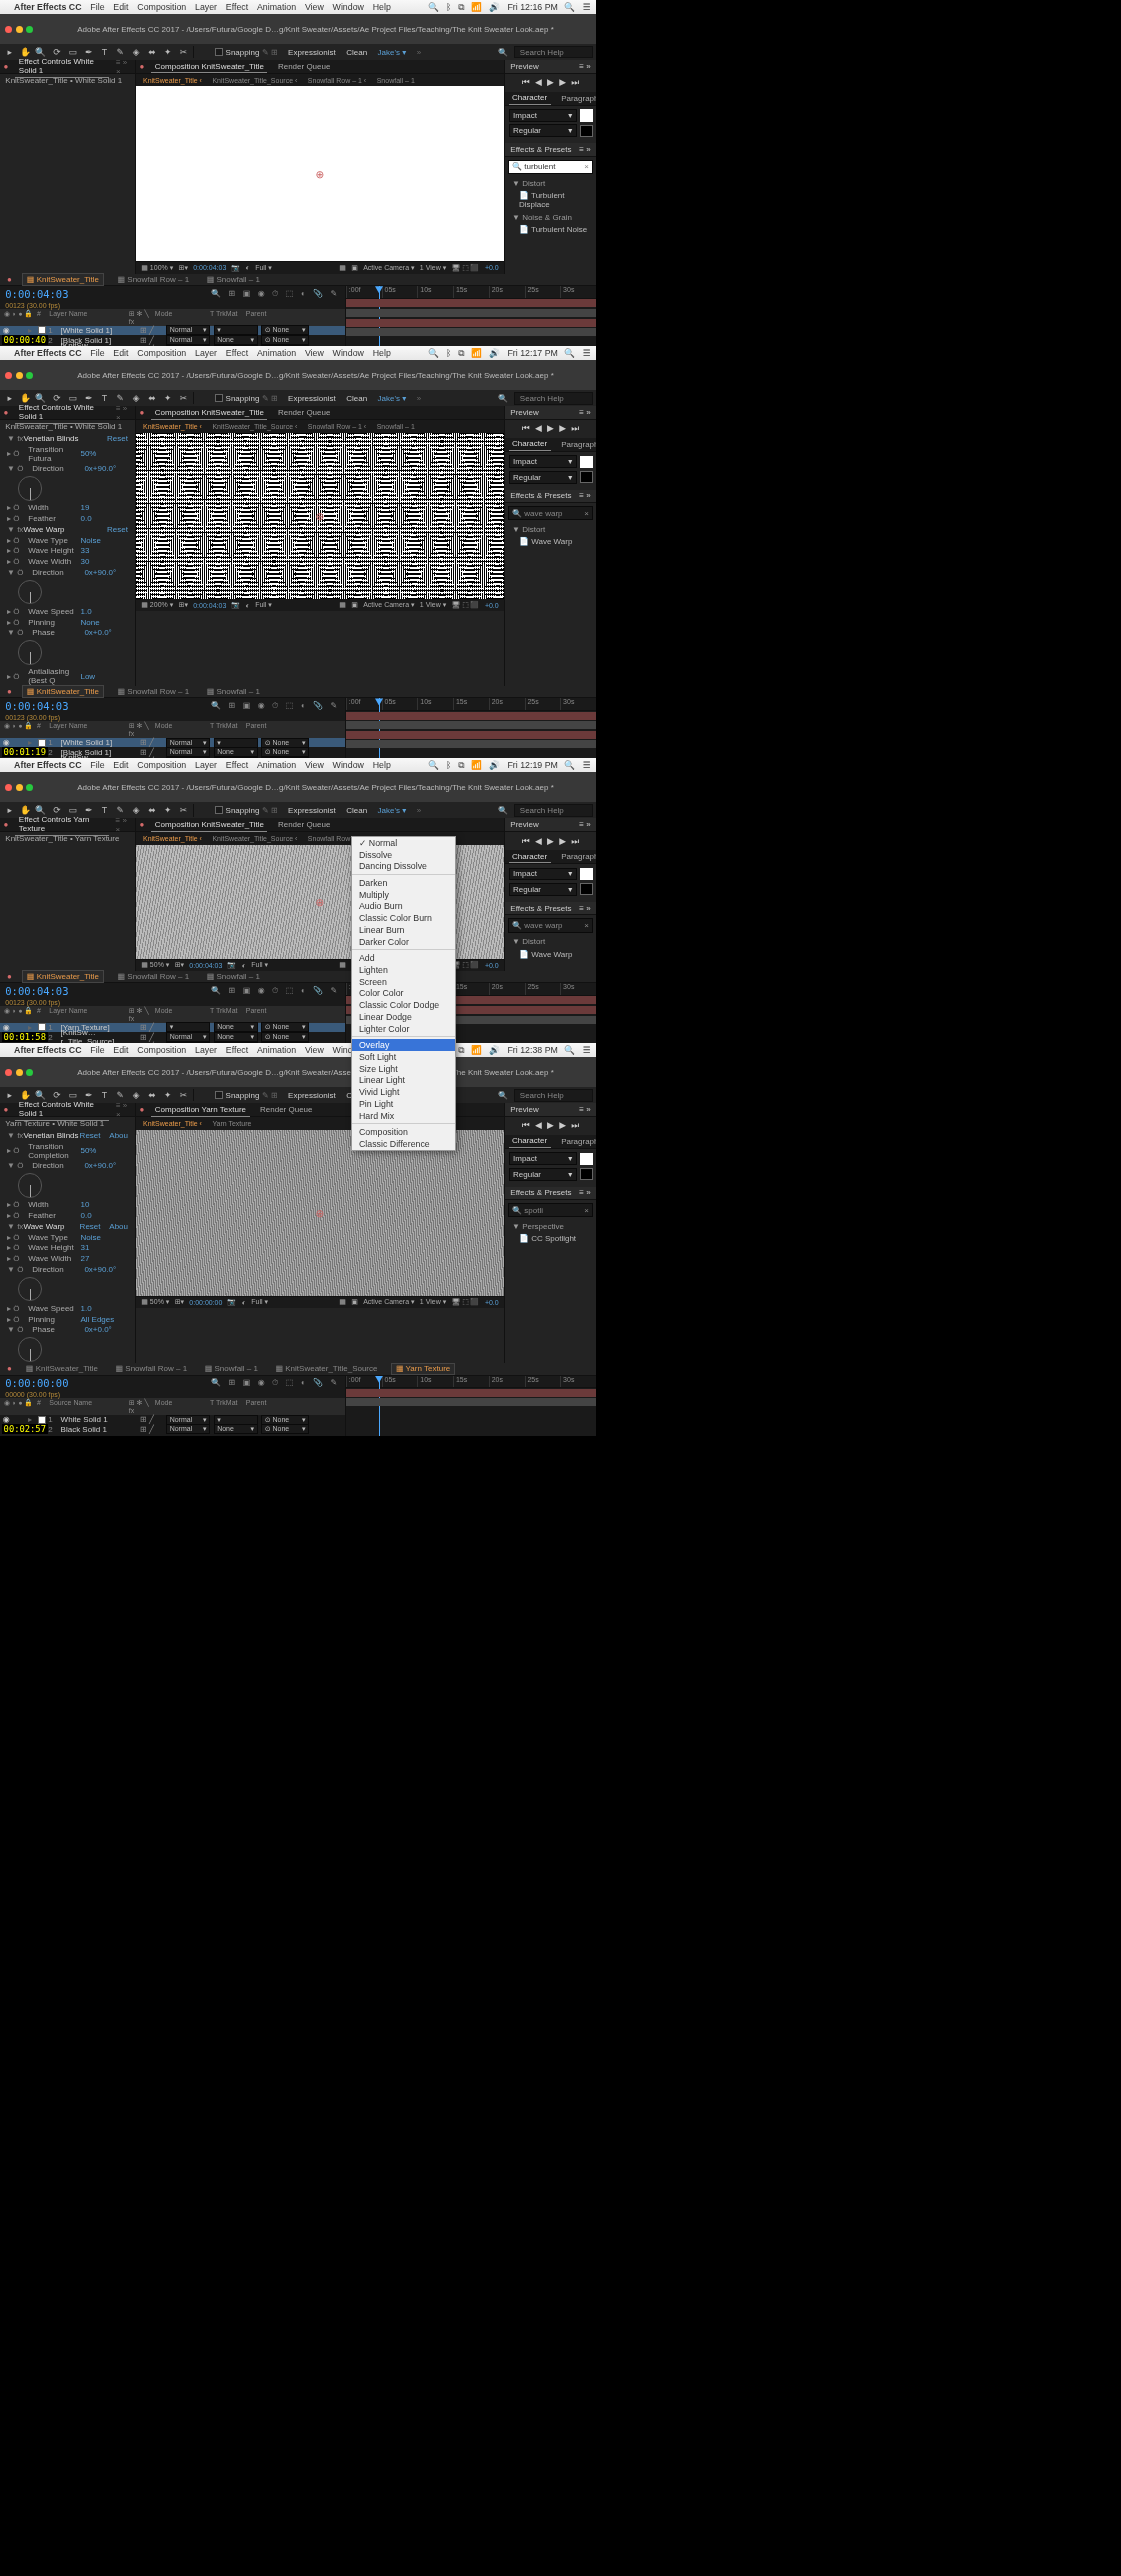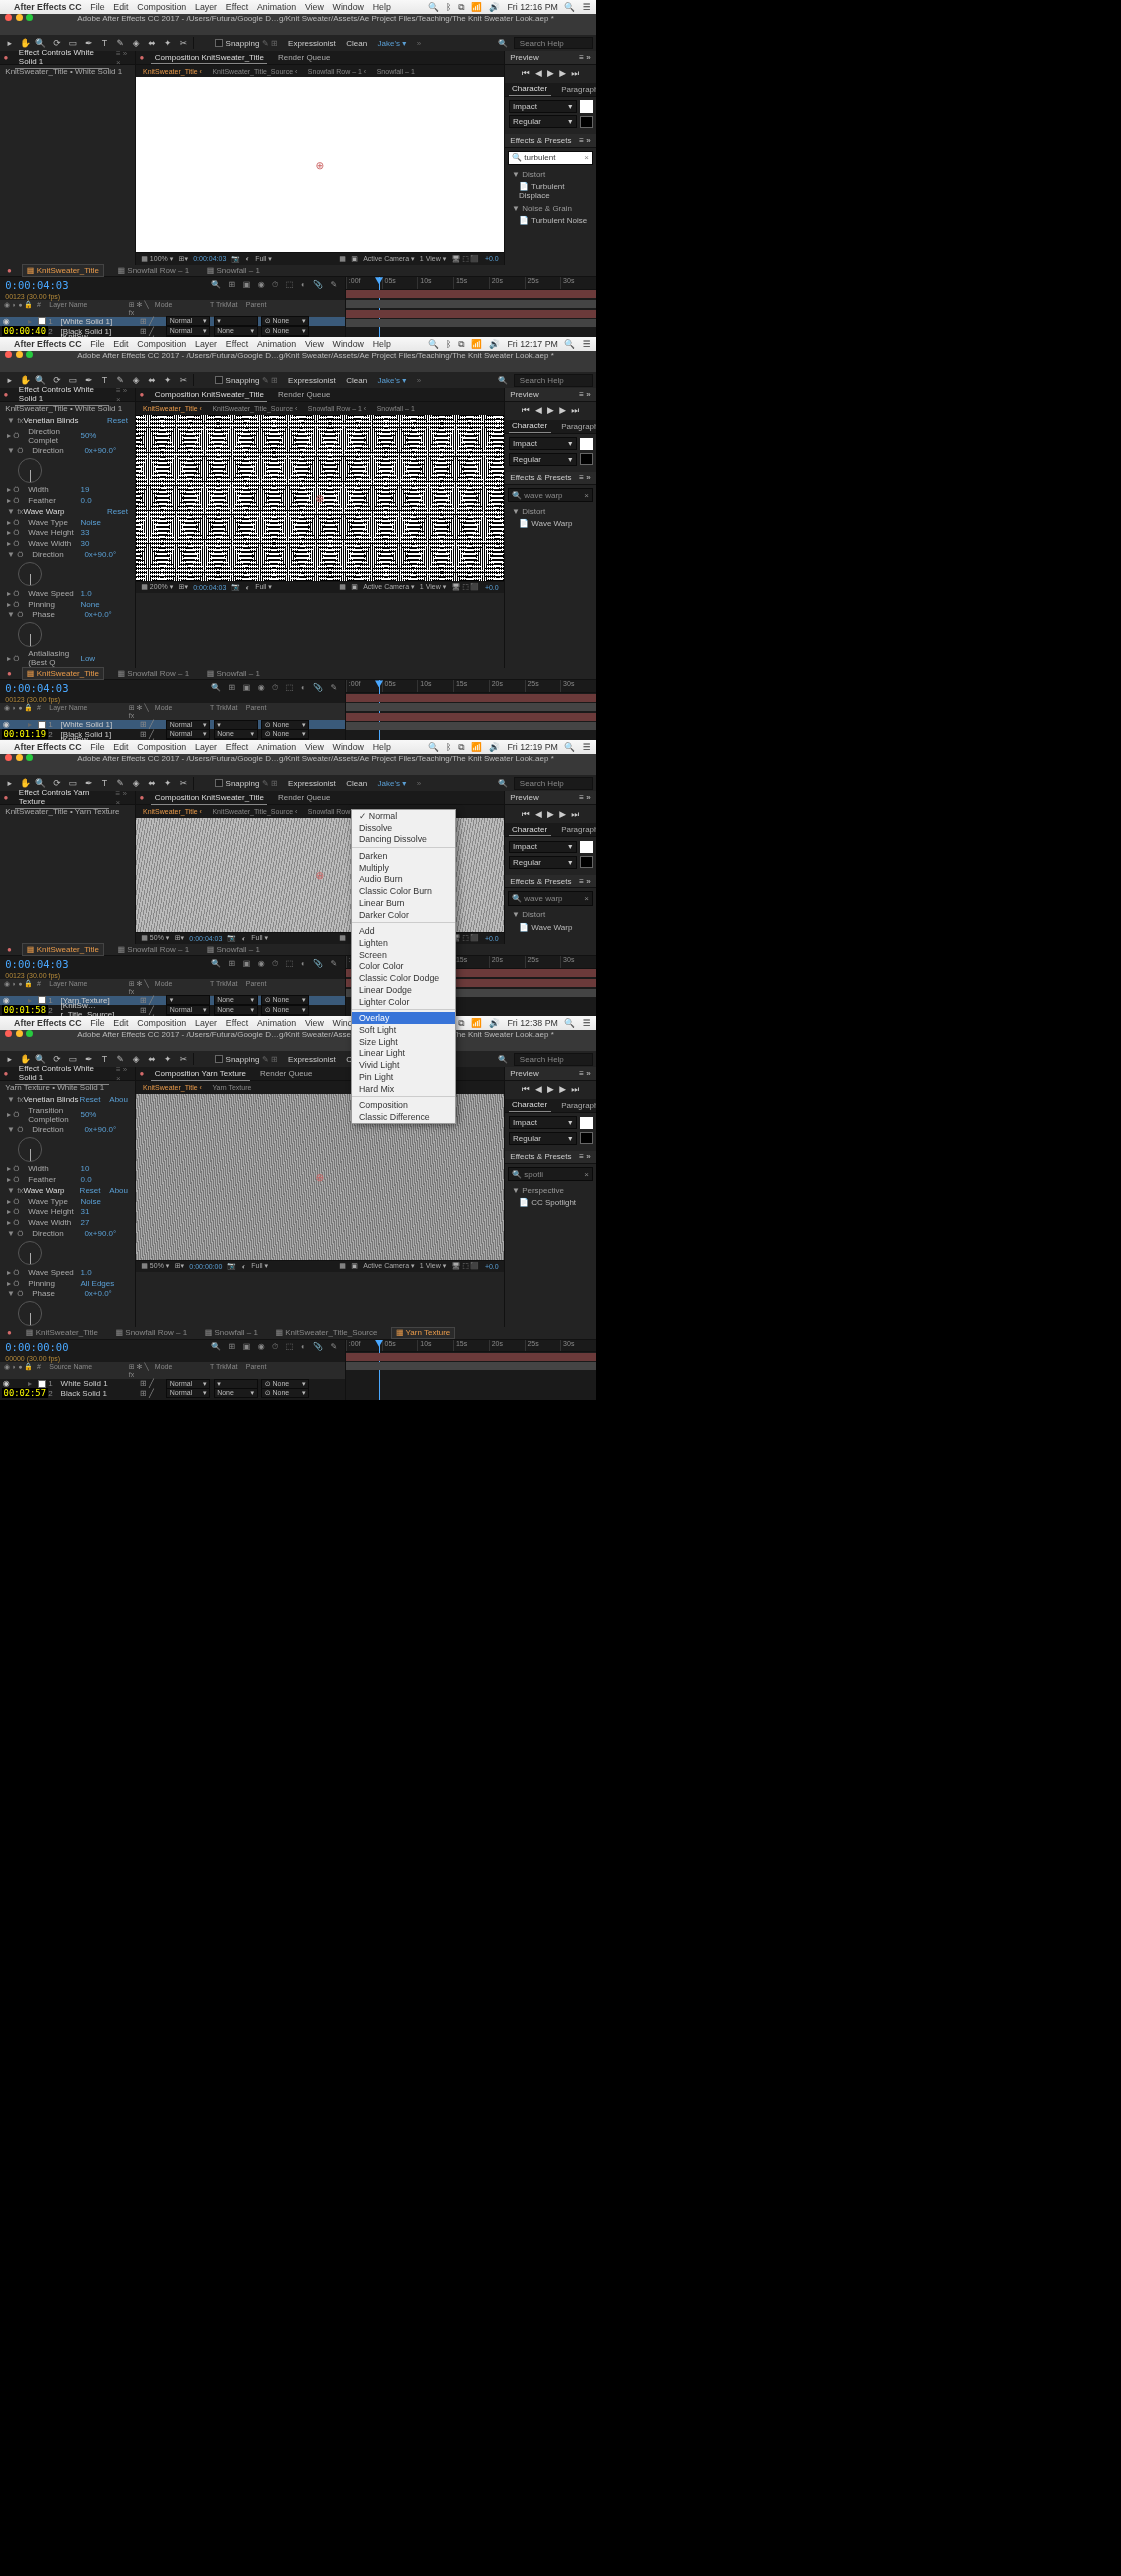--- a/index.html
+++ b/index.html
@@ -1,21 +1,21 @@
 <!DOCTYPE html>
 <html style="font-size:14px"><head>
 <meta charset="utf-8">
 <style>
 * { margin: 0; padding: 0; box-sizing: border-box; font-family: "Helvetica Neue", Arial, sans-serif; }
 body { background: #000; color: #ccc; font-size: 8px; width: 596px; overflow: hidden; }
 .meta-text { color: #fff; font-family: monospace; font-size: 8px; padding: 1.8px 3.5px; line-height: 1.2; }
 .menubar { background: linear-gradient(#f8f8f8,#e8e8e8); height: 14px; display: flex; align-items: center; padding: 0 5.3px; color: #333; font-size: 8.8px; gap: 8.8px; }
 .menubar .apple { font-size: 10.5px; }
 .menubar .right { margin-left: auto; display: flex; gap: 7px; align-items: center; }
-.titlebar { background: #383838; height: 21px; display: flex; align-items: flex-start; color: #bbb; font-size: 8px; padding: 0 5.3px; }
+.titlebar { background: #383838; height: 30px; display: flex; align-items: center; color: #bbb; font-size: 8px; padding: 0 5.3px; }
 .titlebar .dots { display: flex; gap: 3.5px; margin-right: 7px; }
 .titlebar .dot { width: 7px; height: 7px; border-radius: 50%; }
 .dot-r { background: #ff5f56; } .dot-y { background: #ffbd2e; } .dot-g { background: #27c93f; }
 .toolbar { background: #232323; height: 16px; display: flex; align-items: center; padding: 0 3.5px; gap: 3.5px; color: #ccc; }
 .toolbar .tool { width: 12.3px; height: 12.3px; display: flex; align-items: center; justify-content: center; color: #bbb; font-size: 8.8px; }
 .toolbar .sep { width: 0.9px; height: 12.3px; background: #111; }
 .toolbar .right { margin-left: auto; display: flex; gap: 5.3px; align-items: center; }
 .toolbar .search-box { background: #1a1a1a; border: 0.9px solid #111; padding: 0.9px 14px 0.9px 5.3px; font-size: 8px; color: #888; width: 79px; }
 .toolbar .middle { display: flex; gap: 10.5px; margin-left: 17.5px; align-items: center; }
 .snapping { display: flex; align-items: center; gap: 2.6px; }
@@ -391,21 +391,21 @@
             <span style="margin-left:auto;color:#666">≡ » ×</span>
           </div>
     <div style="padding:1.8px 5.3px;color:#aaa;font-size:8px">KnitSweater_Title • White Solid 1</div>
           <div class="effect-ctrl-row head">
             <span style="color:#888">▼ fx </span>
             <span style="color:#ddd;flex:1">Venetian Blinds</span>
             <span class="txt-blue">Reset</span>
           </div>
           <div class="effect-ctrl-row">
             <span style="color:#888">▸ Ö </span>
-            <span class="prop">Direction Complet</span>
+            <span class="prop">Transition Futura</span>
             <span class="val">50%</span>
           </div>
           <div class="effect-ctrl-row">
             <span style="color:#888">▼ Ö </span>
             <span class="prop">Direction</span>
             <span class="val">0x+90.0°</span>
           </div>
           <div class="angle-widget"></div>
           <div class="effect-ctrl-row">
             <span style="color:#888">▸ Ö </span>

